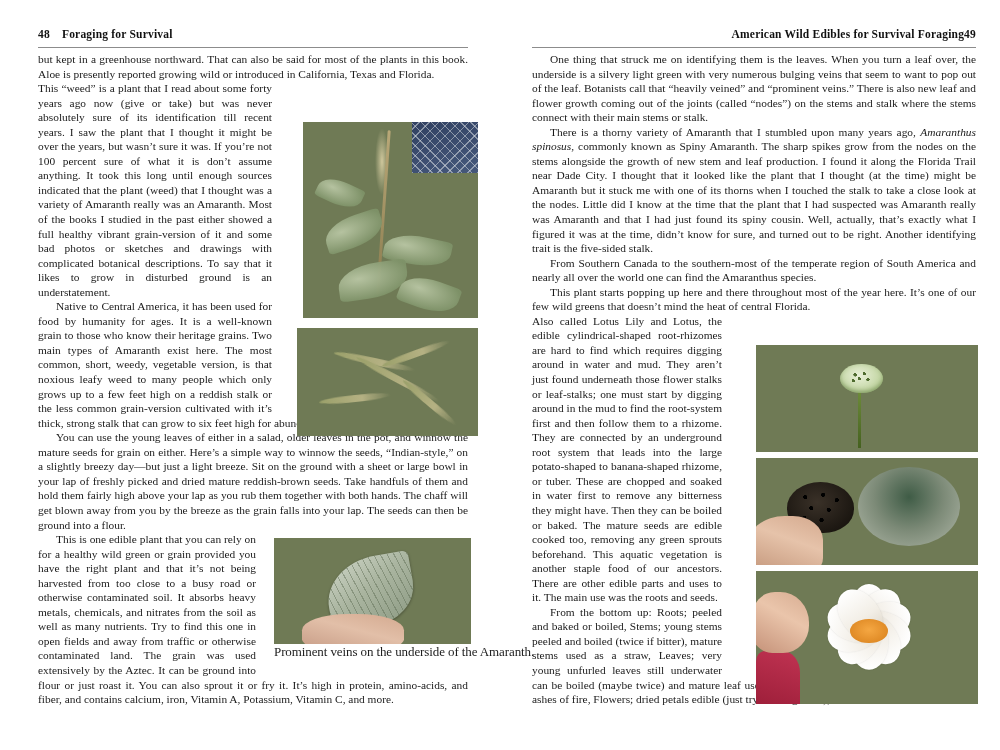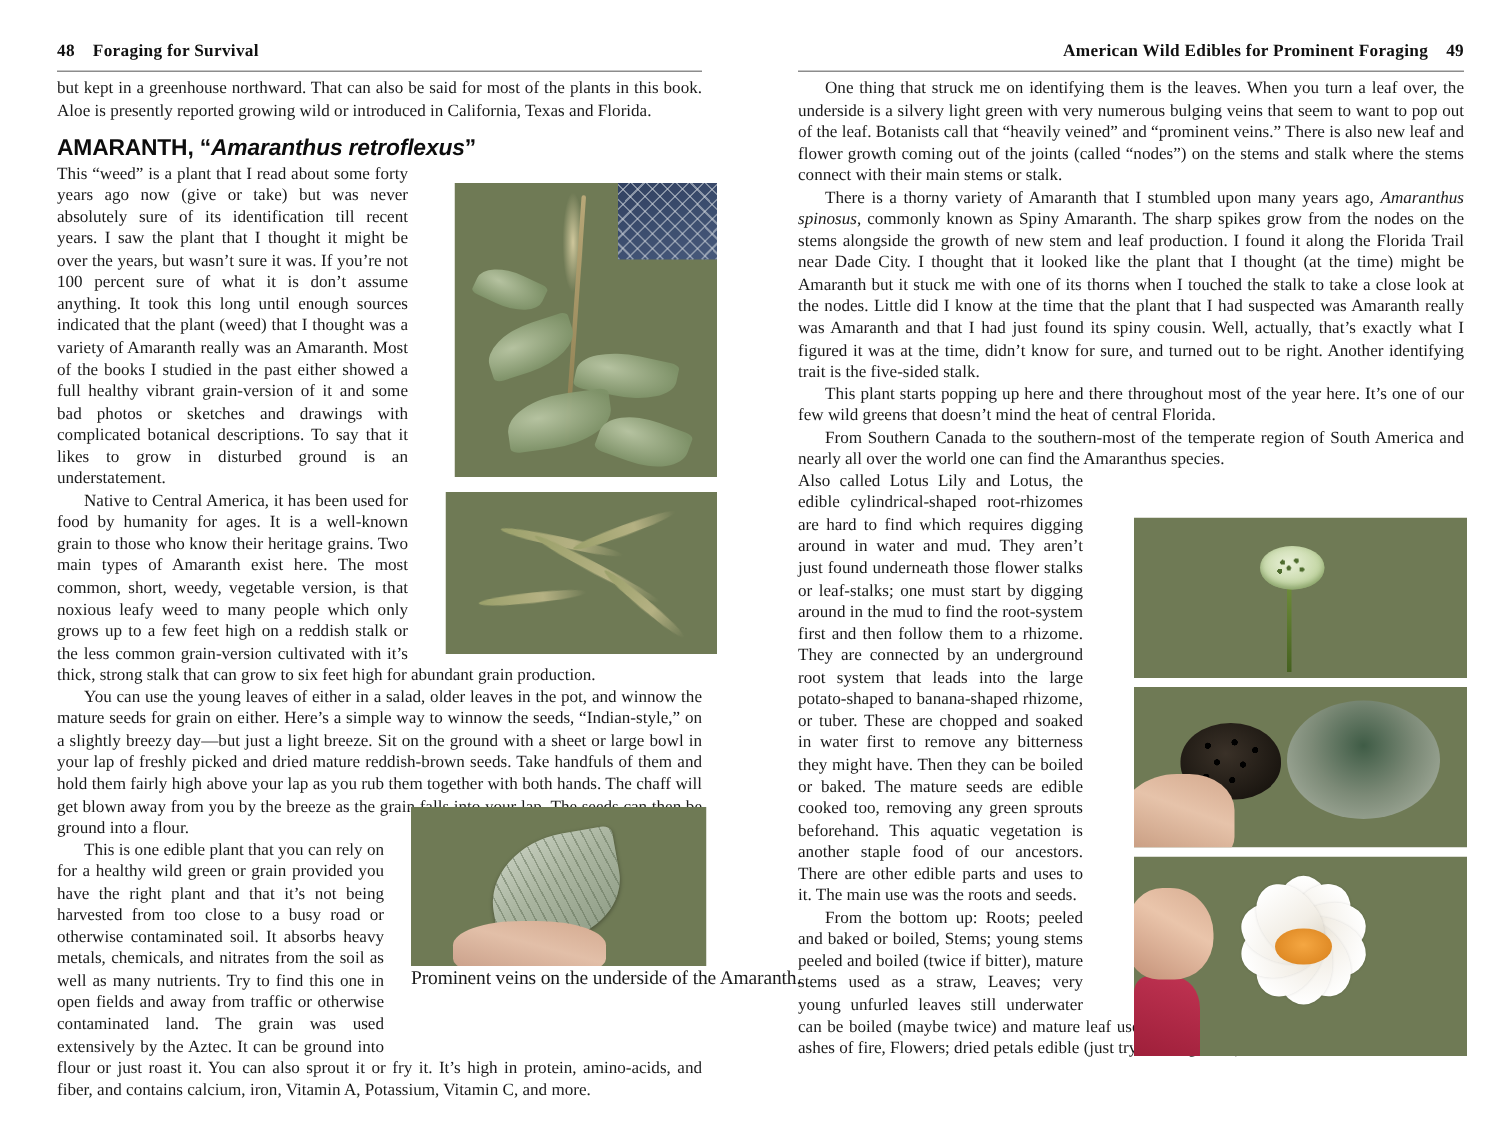--- a/index.html
+++ b/index.html
@@ -43,21 +43,21 @@
   }
   .runhead .rule {
     position: absolute;
     left: 0; right: 0; bottom: 4px;
     height: 1px;
     background: #8c8c8c;
   }
   .runhead-left  { text-align: left; }
   .runhead-right { text-align: right; }
   .runhead-left .folio  { margin-right: 12px; }
-  .runhead-right .folio { margin-left: 12px; }
+  .runhead-right .folio { }
 
   
   .body-col {
     font-size: 11.4px;
     line-height: 14.55px;
     text-align: justify;
     text-justify: inter-word;
     hyphens: none;
   }
   p.para {
@@ -295,21 +295,20 @@
 
     <div class="runhead runhead-left">
       <span class="folio">48</span><span>Foraging for Survival</span>
       <div class="rule"></div>
     </div>
 
     <div class="body-col">
 
       <p class="para noindent">but kept in a greenhouse northward. That can also be said for most of the plants in this book. Aloe is presently reported growing wild or introduced in California, Texas and Florida.</p>
 
-      <h2 class="sect"><span>AMARANTH, “</span><span class="sp">Amaranthus retroflexus</span><span>”</span></h2>
 
       <div style="float:right; width:186px; height:212px; shape-outside:inset(0); margin:0 0 0 10px;"></div>
       <p class="para noindent">This “weed” is a plant that I read about some forty years ago now (give or take) but was never absolutely sure of its identification till recent years. I saw the plant that I thought it might be over the years, but wasn’t sure it was. If you’re not 100 percent sure of what it is don’t assume anything. It took this long until enough sources indicated that the plant (weed) that I thought was a variety of Amaranth really was an Amaranth. Most of the books I studied in the past either showed a full healthy vibrant grain-version of it and some bad photos or sketches and drawings with complicated botanical descriptions. To say that it likes to grow in disturbed ground is an understatement.</p>
 
       <div style="float:right; width:186px; height:112px; shape-outside:inset(0); margin:2px 0 0 10px;"></div>
       <p class="para">Native to Central America, it has been used for food by humanity for ages. It is a well-known grain to those who know their heritage grains. Two main types of Amaranth exist here. The most common, short, weedy, vegetable version, is that noxious leafy weed to many people which only grows up to a few feet high on a reddish stalk or the less common grain-version cultivated with it’s thick, strong stalk that can grow to six feet high for abundant grain production.</p>
 
       <p class="para">You can use the young leaves of either in a salad, older leaves in the pot, and winnow the mature seeds for grain on either. Here’s a simple way to winnow the seeds, “Indian-style,” on a slightly breezy day—but just a light breeze. Sit on the ground with a sheet or large bowl in your lap of freshly picked and dried mature reddish-brown seeds. Take handfuls of them and hold them fairly high above your lap as you rub them together with both hands. The chaff will get blown away from you by the breeze as the grain falls into your lap. The seeds can then be ground into a flour.</p>
 
       <div style="float:right; width:202px; height:128px; shape-outside:inset(0); margin:3px 0 0 10px;"></div>
@@ -344,33 +343,33 @@
         <div class="leaf"></div>
         <div class="hand"></div>
       </div>
     </div>
     <div class="caption" style="left:274px; top:647px; width:200px;">Prominent veins on the underside of the Amaranth.</div>
   </div>
 
   <div class="page page-right">
 
     <div class="runhead runhead-right">
-      <span>American Wild Edibles for Prominent Foraging</span><span class="folio">49</span>
+      <span>American Wild Edibles for Survival Foraging</span><span class="folio">49</span>
       <div class="rule"></div>
     </div>
 
     <div class="body-col">
 
       <p class="para">One thing that struck me on identifying them is the leaves. When you turn a leaf over, the underside is a silvery light green with very numerous bulging veins that seem to want to pop out of the leaf. Botanists call that “heavily veined” and “prominent veins.” There is also new leaf and flower growth coming out of the joints (called “nodes”) on the stems and stalk where the stems connect with their main stems or stalk.</p>
 
       <p class="para"><span>There is a thorny variety of Amaranth that I stumbled upon many years ago, </span><em>Amaranthus spinosus</em><span>, commonly known as Spiny Amaranth. The sharp spikes grow from the nodes on the stems alongside the growth of new stem and leaf production. I found it along the Florida Trail near Dade City. I thought that it looked like the plant that I thought (at the time) might be Amaranth but it stuck me with one of its thorns when I touched the stalk to take a close look at the nodes. Little did I know at the time that the plant that I had suspected was Amaranth really was Amaranth and that I had just found its spiny cousin. Well, actually, that’s exactly what I figured it was at the time, didn’t know for sure, and turned out to be right. Another identifying trait is the five-sided stalk.</span></p>
 
+      <p class="para">From Southern Canada to the southern-most of the temperate region of South America and nearly all over the world one can find the Amaranthus species.</p>
+
       <p class="para">This plant starts popping up here and there throughout most of the year here. It’s one of our few wild greens that doesn’t mind the heat of central Florida.</p>
-
-      <p class="para">From Southern Canada to the southern-most of the temperate region of South America and nearly all over the world one can find the Amaranthus species.</p>
 
 
       <div style="float:right; width:244px; height:350px; shape-outside:inset(0); margin:2px 0 0 10px;"></div>
 
       <p class="para noindent">Also called Lotus Lily and Lotus, the edible cylindrical-shaped root-rhizomes are hard to find which requires digging around in water and mud. They aren’t just found underneath those flower stalks or leaf-stalks; one must start by digging around in the mud to find the root-system first and then follow them to a rhizome. They are connected by an underground root system that leads into the large potato-shaped to banana-shaped rhizome, or tuber. These are chopped and soaked in water first to remove any bitterness they might have. Then they can be boiled or baked. The mature seeds are edible cooked too, removing any green sprouts beforehand. This aquatic vegetation is another staple food of our ancestors. There are other edible parts and uses to it. The main use was the roots and seeds.</p>
 
       <p class="para">From the bottom up: Roots; peeled and baked or boiled, Stems; young stems peeled and boiled (twice if bitter), mature stems used as a straw, Leaves; very young unfurled leaves still underwater can be boiled (maybe twice) and mature leaf used as bowl or wrapping food for baking in hot-ashes of fire, Flowers; dried petals edible (just try cooking them), dried stamens for</p>
     </div>
 
     <div class="fig" style="left:256px; top:345px; width:222px; height:107px;">

